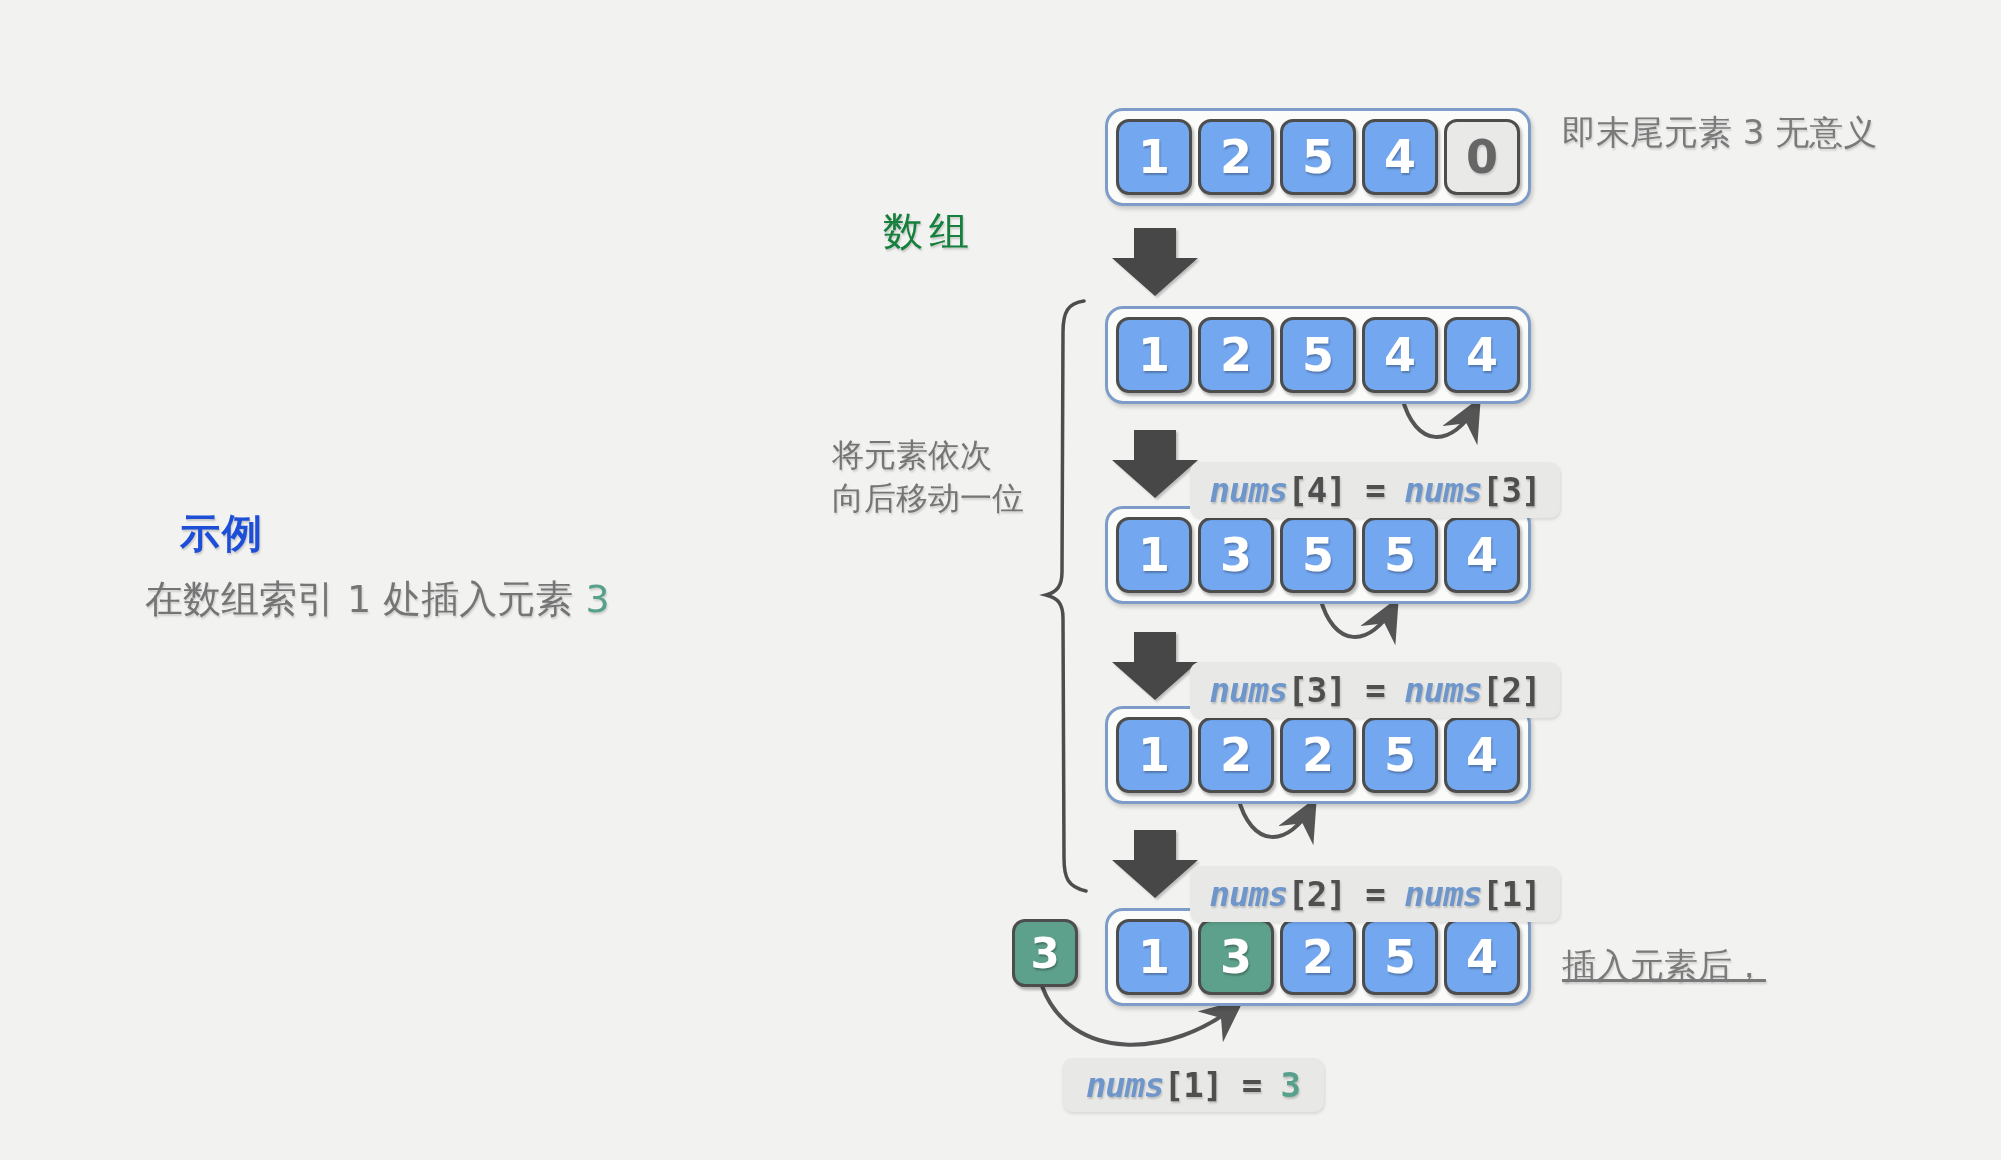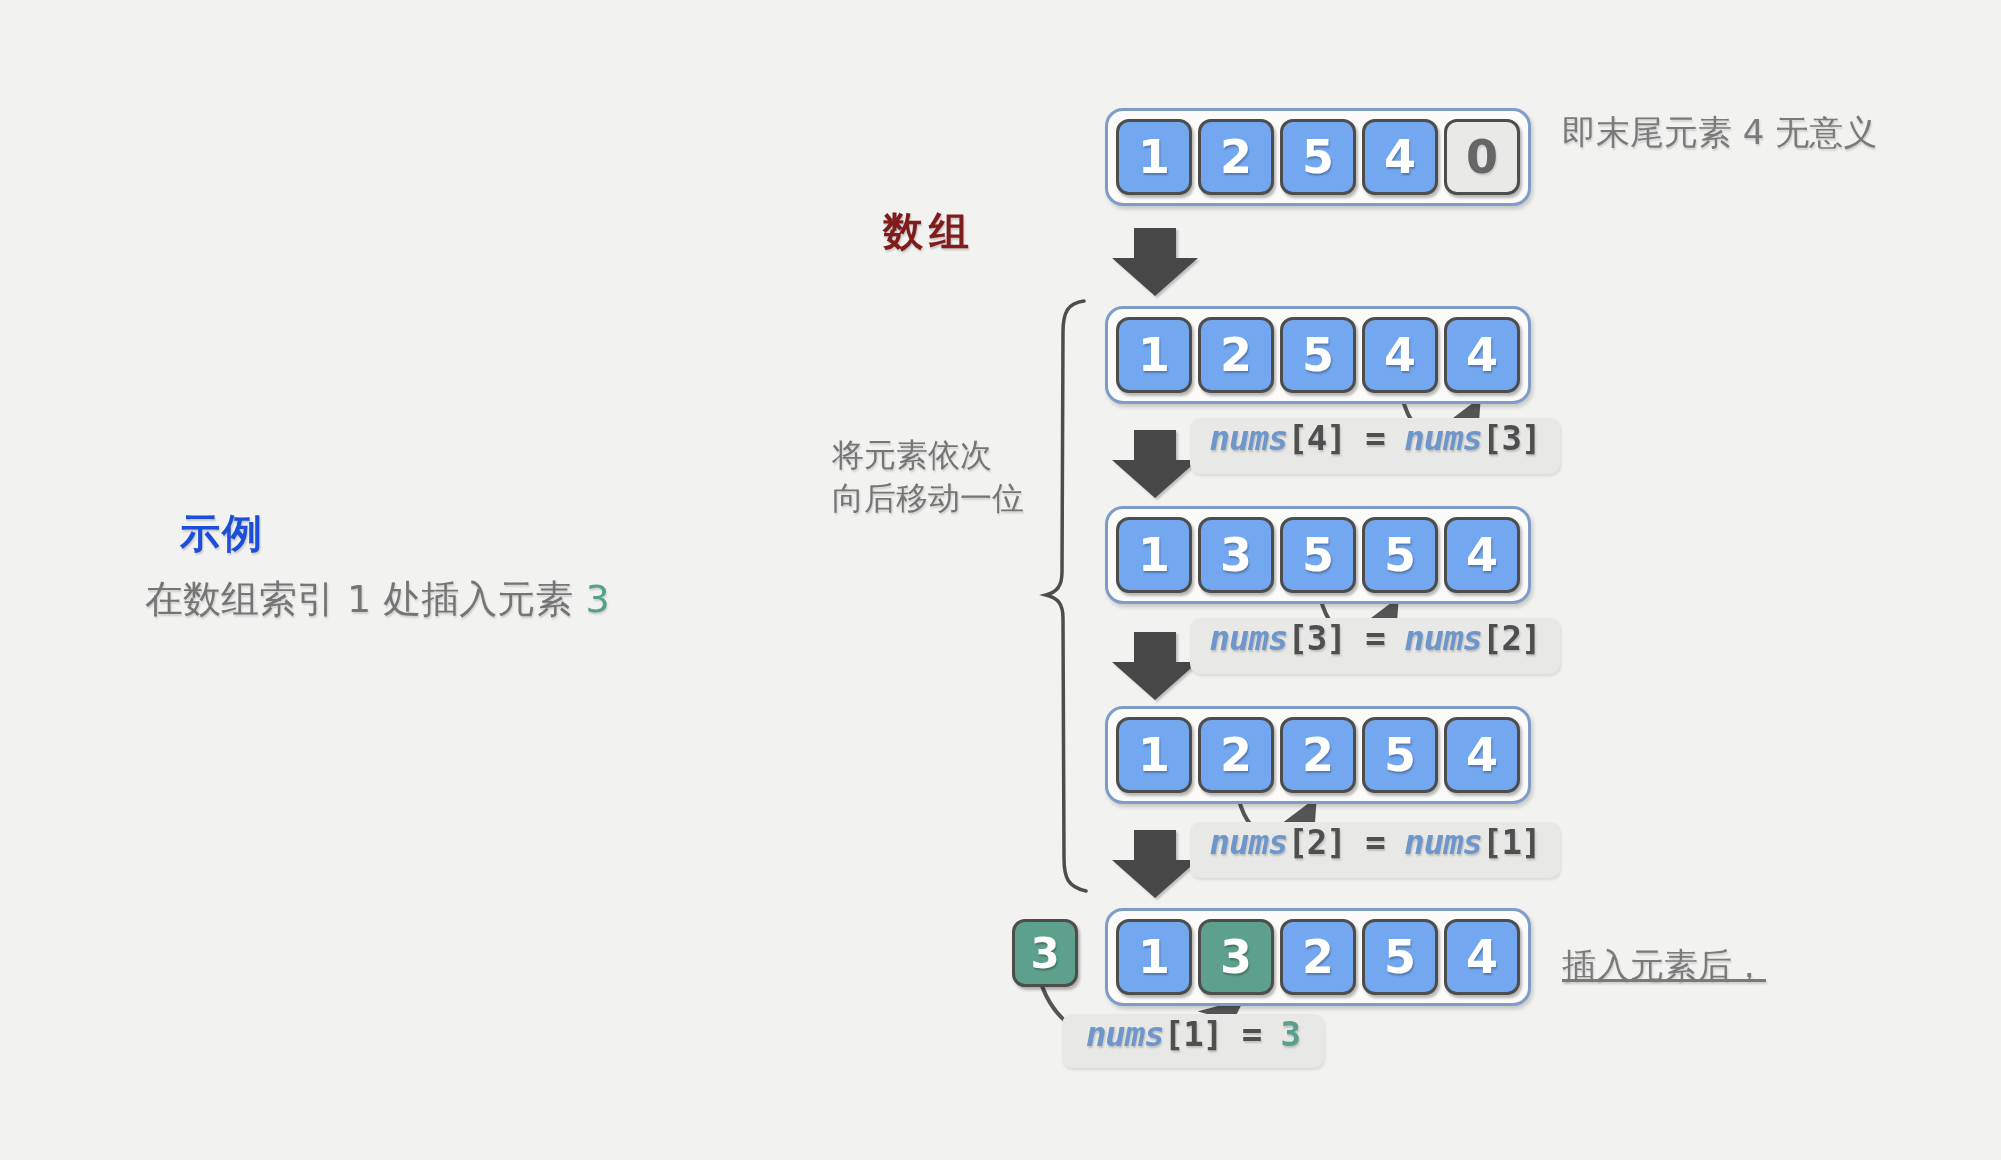--- a/index.html
+++ b/index.html
@@ -46,39 +46,40 @@
   }
 
   
   .down-arrow{position:absolute;width:86px;height:68px;filter:drop-shadow(2px 2px 1px rgba(0,0,0,0.22));}
   .down-arrow svg{display:block;}
 
   
   .annotation{
     position:absolute;
     background:#e8e8e6;border-radius:10px;
-    display:flex;justify-content:center;
+    display:flex;align-items:center;justify-content:center;
     font-family:"DejaVu Sans Mono","Liberation Mono",monospace;
     font-size:34px;font-weight:700;letter-spacing:-1px;
     box-shadow:1px 2px 3px rgba(0,0,0,0.10);
     text-shadow:1px 2px 2px rgba(0,0,0,0.18);
     white-space:pre;
+    margin-top:44px;
   }
   .ann-blue{color:#6e96cb;font-style:italic;}
   .ann-dark{color:#4f4f4f;}
   .ann-green{color:#56a08c;}
 
   
   .note{
     position:absolute;color:#7a7a7a;font-size:34px;line-height:45px;
     text-shadow:1px 2px 2px rgba(0,0,0,0.15);
   }
   .label-array{
     position:absolute;left:883px;top:204px;
-    color:#7f1d1d;font-size:40px;font-weight:bold;letter-spacing:6px;
+    color:#15803d;font-size:40px;font-weight:normal;letter-spacing:6px;
     text-shadow:1px 2px 2px rgba(0,0,0,0.18);
   }
   .example-title{
     position:absolute;left:180px;top:506px;
     color:#1d4ed8;font-size:40px;font-weight:bold;letter-spacing:2px;
     text-shadow:1px 2px 2px rgba(0,0,0,0.18);
   }
   .example-desc{
     position:absolute;left:145px;top:574px;
     color:#757575;font-size:38px;
@@ -117,21 +118,21 @@
 <div class="example-desc"><span>在数组索引 1 处插入元素 </span><span class="val">3</span></div>
 
 <div class="label-array">数组</div>
 
 <div class="shift-note">
   <div>将元素依次</div>
   <div>向后移动一位</div>
 </div>
 
 <div class="note" style="left:1562px;top:110px;">
-  <div>即末尾元素 4 无意义</div>
+  <div>即末尾元素 3 无意义</div>
 </div>
 
 <div class="note" style="left:1562px;top:944px;line-height:42px;text-decoration:underline;">
   <div>插入元素后，</div>
 </div>
 
 <div class="array-row" style="left:1105px;top:108px;">
     <div class="cell blue">1</div>
     <div class="cell blue">2</div>
     <div class="cell blue">5</div>

